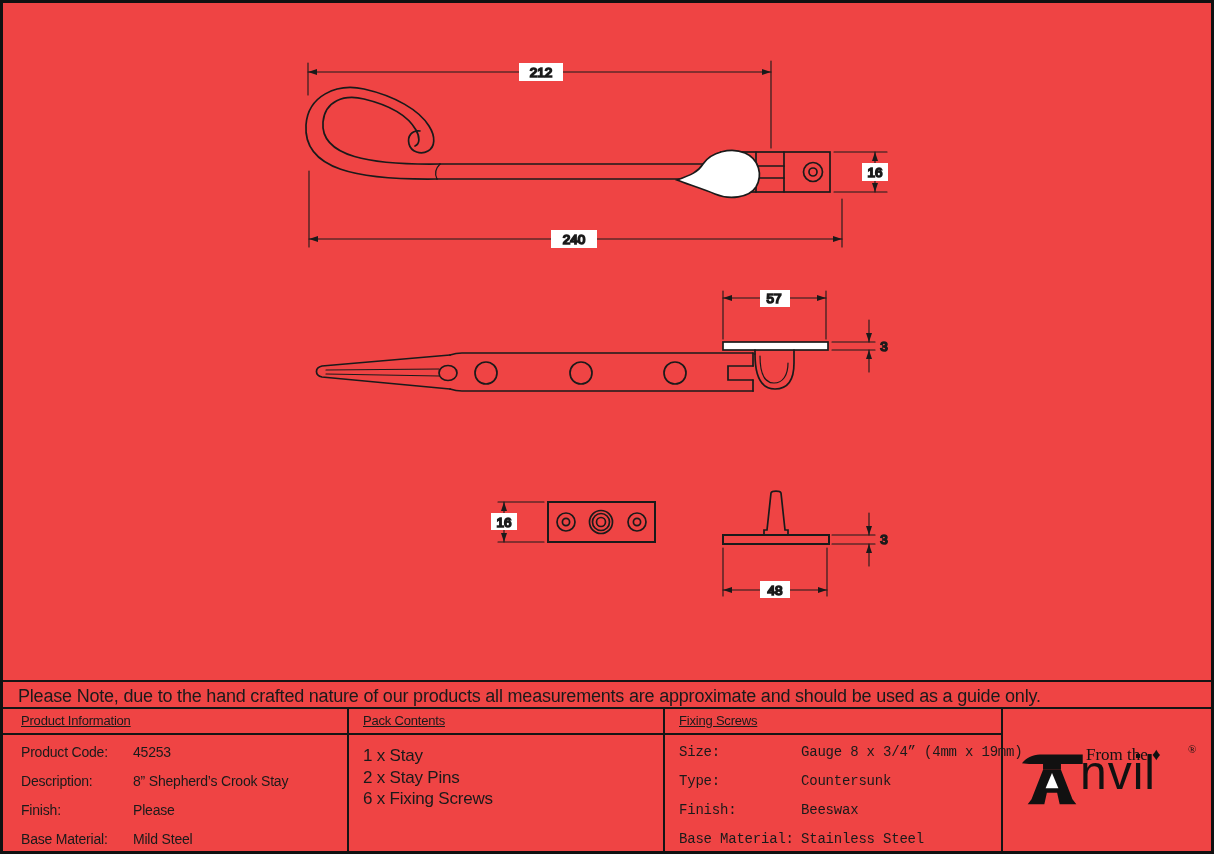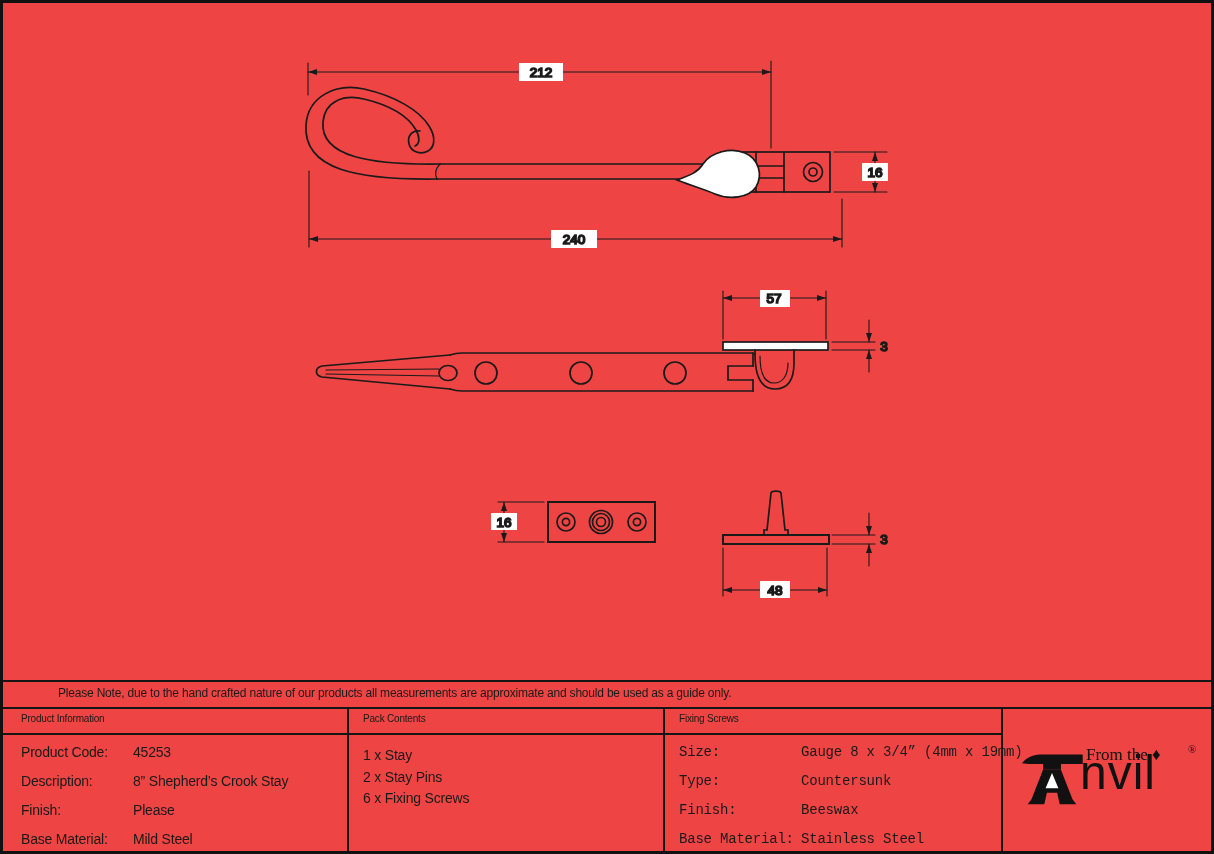--- a/index.html
+++ b/index.html
@@ -2,26 +2,26 @@
 <html><head>
 <meta charset="utf-8">
 <style>
   html,body{margin:0;padding:0;background:#888;}
   .page{position:relative;width:1214px;height:854px;background:#ef4444;box-sizing:border-box;
         border:3px solid #111;font-family:"Liberation Sans",sans-serif;color:#1a1a1a;overflow:hidden;}
   .abs{position:absolute;}
   svg{display:block;}
   .hline{position:absolute;height:2px;background:#151515;}
   .vline{position:absolute;width:2px;background:#151515;}
-  .note-text{position:absolute;left:15px;top:683px;font-size:12px;letter-spacing:-0.2px;margin-left:40px;}
-  .th{position:absolute;font-size:10px;letter-spacing:-0.2px;}
+  .note-text{position:absolute;left:15px;top:683px;font-size:18px;letter-spacing:-0.2px;}
+  .th{position:absolute;font-size:13px;letter-spacing:-0.2px;text-decoration:underline;}
   .kv{position:absolute;display:grid;row-gap:14px;font-size:14px;letter-spacing:-0.2px;line-height:15px;}
   .kv.pi{grid-template-columns:112px auto;}
   .kv.fs{grid-template-columns:122px auto;font-family:Liberation Mono, monospace;}
-  .list{position:absolute;font-size:14px;letter-spacing:-0.2px;line-height:21.5px;}
+  .list{position:absolute;font-size:17px;letter-spacing:-0.2px;line-height:21.5px;}
   .logo{position:absolute;left:1017px;top:740px;width:185px;height:72px;text-align:right;}
   .logo .fromthe{position:absolute;left:66px;top:2px;font-family:"Liberation Serif",serif;font-size:17px;color:#111;white-space:nowrap;}
   .logo .nvil{position:absolute;left:60px;top:4px;font-family:Liberation Sans, sans-serif;font-size:48px;line-height:52px;color:#111;letter-spacing:1px;}
   .logo .reg{position:absolute;left:168px;top:0px;font-family:"Liberation Serif",serif;font-size:11px;color:#111;}
   text{font-family:"Liberation Sans",sans-serif;font-size:13.5px;fill:#1a1a1a;}
 </style>
 </head>
 <body>
 
 <div class="page">

